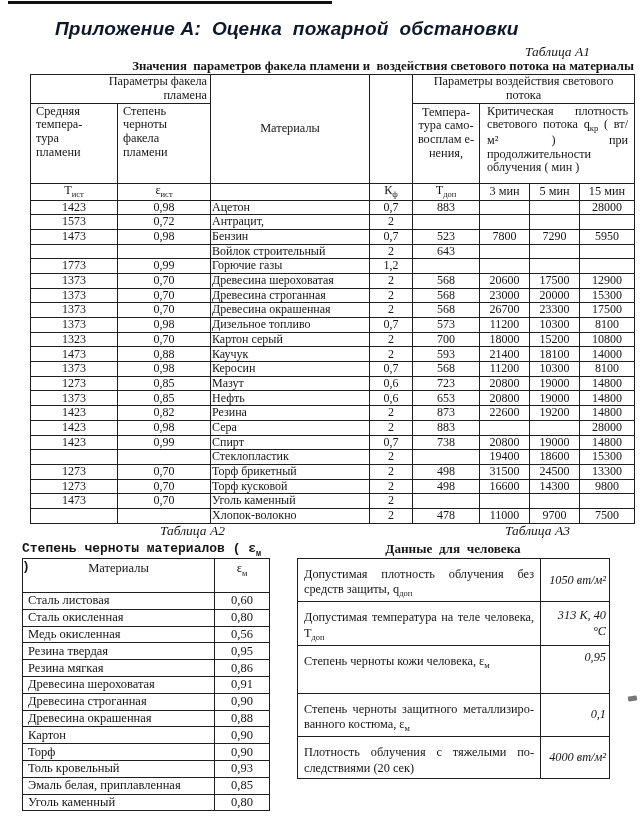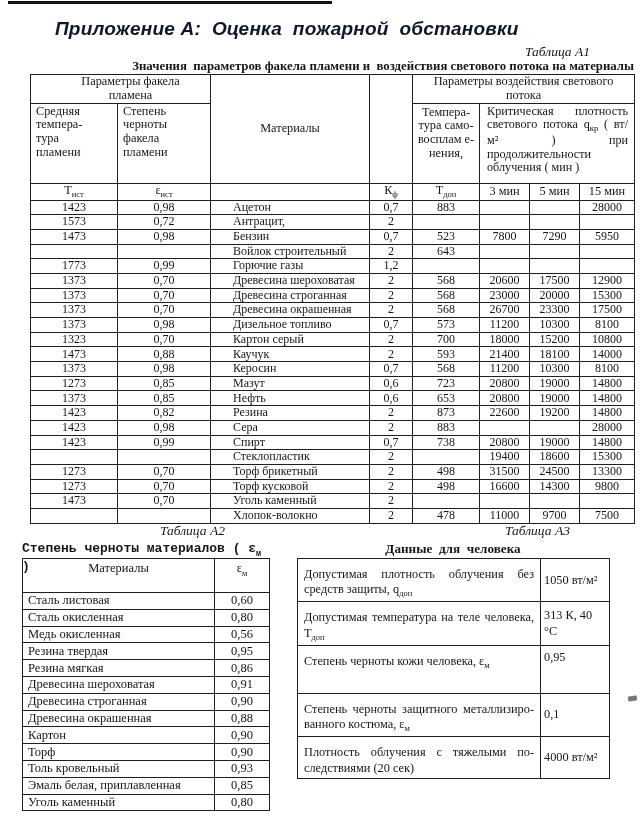--- a/index.html
+++ b/index.html
@@ -31,29 +31,29 @@
 
   table { border-collapse:collapse; table-layout:fixed; }
   td, th { border:1.6px solid #1f1f1f; font-weight:normal; vertical-align:middle;
            overflow:hidden; }
 
   
   .t1 { position:absolute; left:30px; top:74px; width:604px; }
   .t1 td, .t1 th { font-size:12px; line-height:1.12; padding:0 3px; text-align:center; }
   .t1 thead th { font-size:12.3px; }
   .t1 .h-left { text-align:left; white-space:pre-line; padding-left:5px; vertical-align:top; padding-top:1px;}
-  .t1 .h-group { text-align:center; white-space:pre-line; padding-left:23px; vertical-align:top; }
+  .t1 .h-group { text-align:right; white-space:pre-line; padding-left:23px; vertical-align:top; }
   .t1 .h-mid { vertical-align:middle; }
   .t1 .h-crit { text-align:justify; padding:1px 6px 1px 7px; vertical-align:top; font-size:12.2px;}
   .t1 .h-tsv { white-space:pre-line; vertical-align:top; padding-top:2px; }
   .t1 thead tr:nth-child(1) th { height:28px; }
   .t1 thead tr:nth-child(2) th { height:80px; }
   .t1 thead tr:nth-child(3) th { height:17px; }
   .t1 tbody td { height:14.7px; }
-  .t1 tbody td.mat { text-align:left; padding-left:22px; }
+  .t1 tbody td.mat { text-align:left; padding-left:1px; }
   sub { font-size:8.5px; }
 
   
   .cap-a2 { position:absolute; left:160px; top:523px; }
   .cap-a3 { position:absolute; left:505px; top:523px; }
   .t2-title { position:absolute; left:22px; top:541px; width:248px; text-align:left;
               font-weight:bold; font-size:13px;font-family:Liberation Mono, monospace; }
   .t3-title { position:absolute; left:297px; top:541px; width:312px; text-align:center;
               font-weight:bold; font-size:13.2px; white-space:pre-wrap; }
 
@@ -61,21 +61,21 @@
   .t2 { position:absolute; left:22px; top:558px; width:247px; }
   .t2 th { height:34px; font-size:12.5px; text-align:center; vertical-align:top; padding-top:2px; }
   .t2 td { font-size:12.5px; height:16.8px; }
   .t2 td.mat { text-align:left; padding-left:5px; }
   .t2 td.val { text-align:center; }
 
   
   .t3 { position:absolute; left:297px; top:558px; width:312px; }
   .t3 td { font-size:12.3px; line-height:1.25; }
   .t3 td.lbl { text-align:justify; padding:8px 6px 2px 6px; }
-  .t3 td.val { text-align:left; padding:4px 3px; }
+  .t3 td.val { text-align:right; padding:4px 3px;font-style:italic; }
   .t3 tr:nth-child(1) td { height:36px; }
   .t3 tr:nth-child(2) td { height:36px; }
   .t3 tr:nth-child(3) td { height:48px; vertical-align:top; }
   .t3 tr:nth-child(4) td { height:40px; }
   .t3 tr:nth-child(5) td { height:38px; }
   .t3 tr:nth-child(6) td { height:38px; }
 </style>
 </head>
 <body>
 

